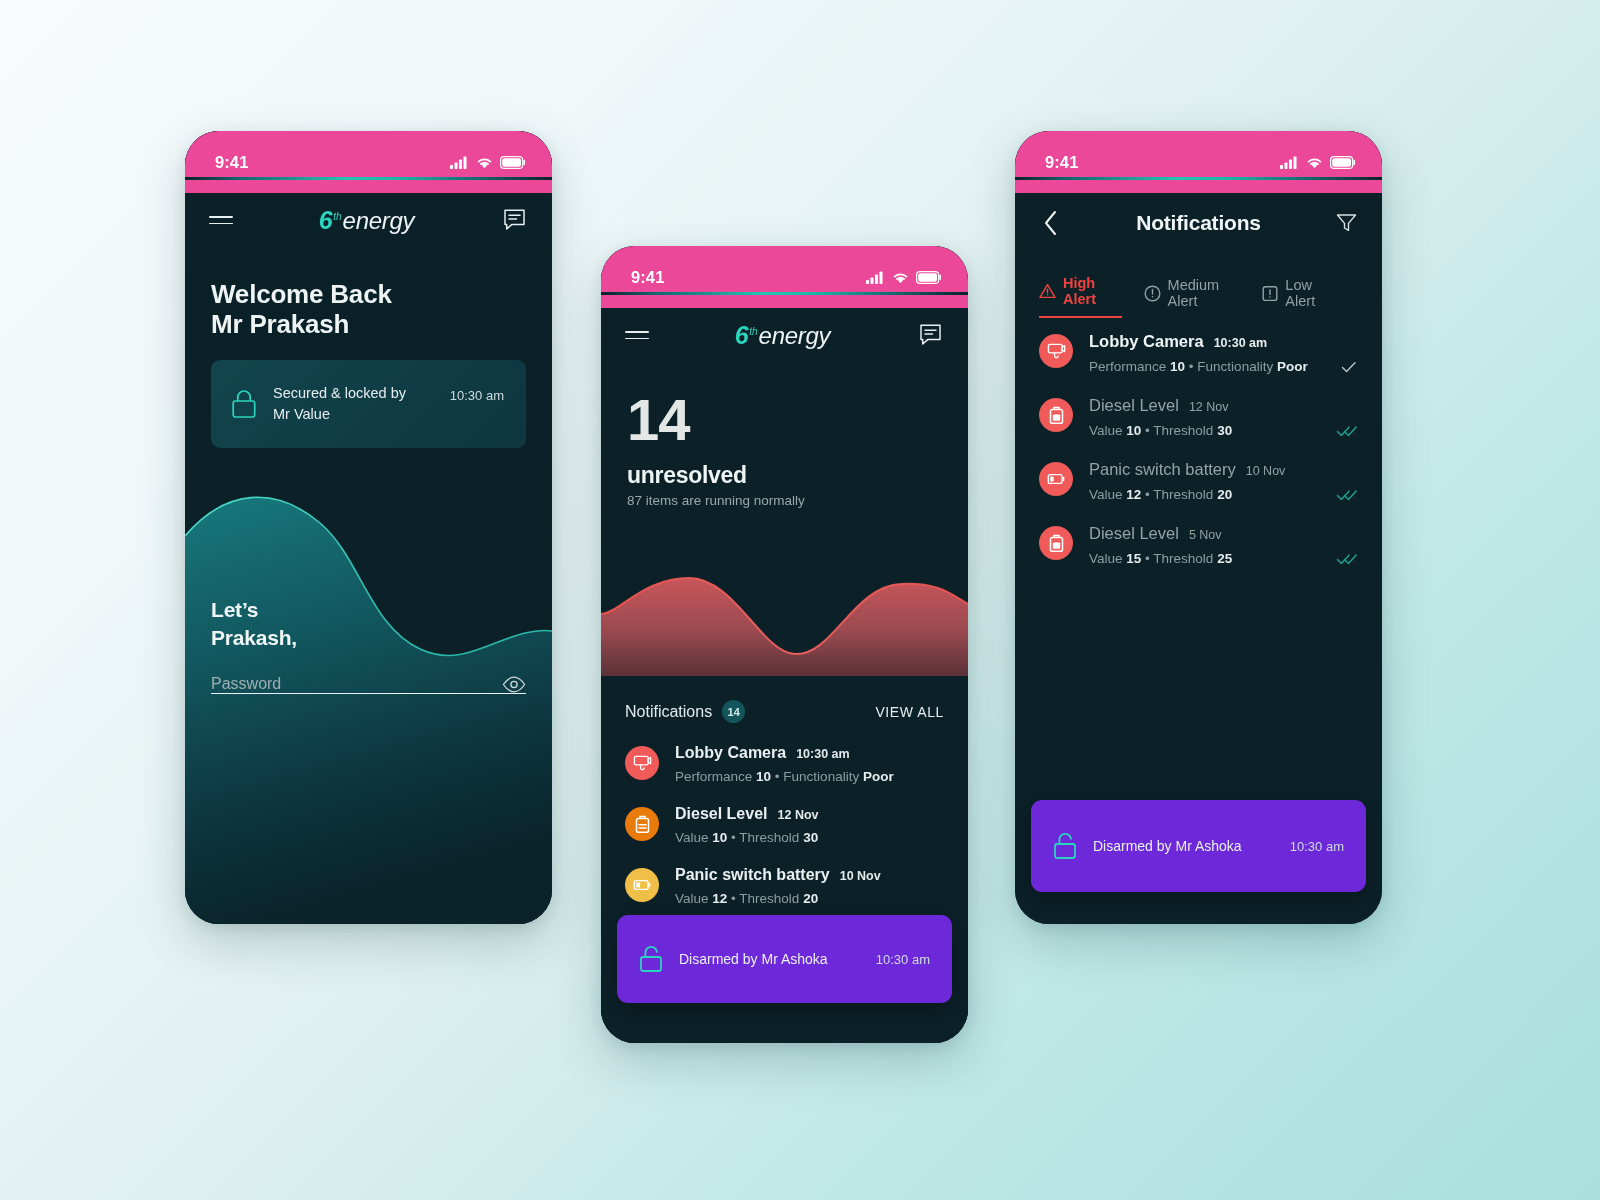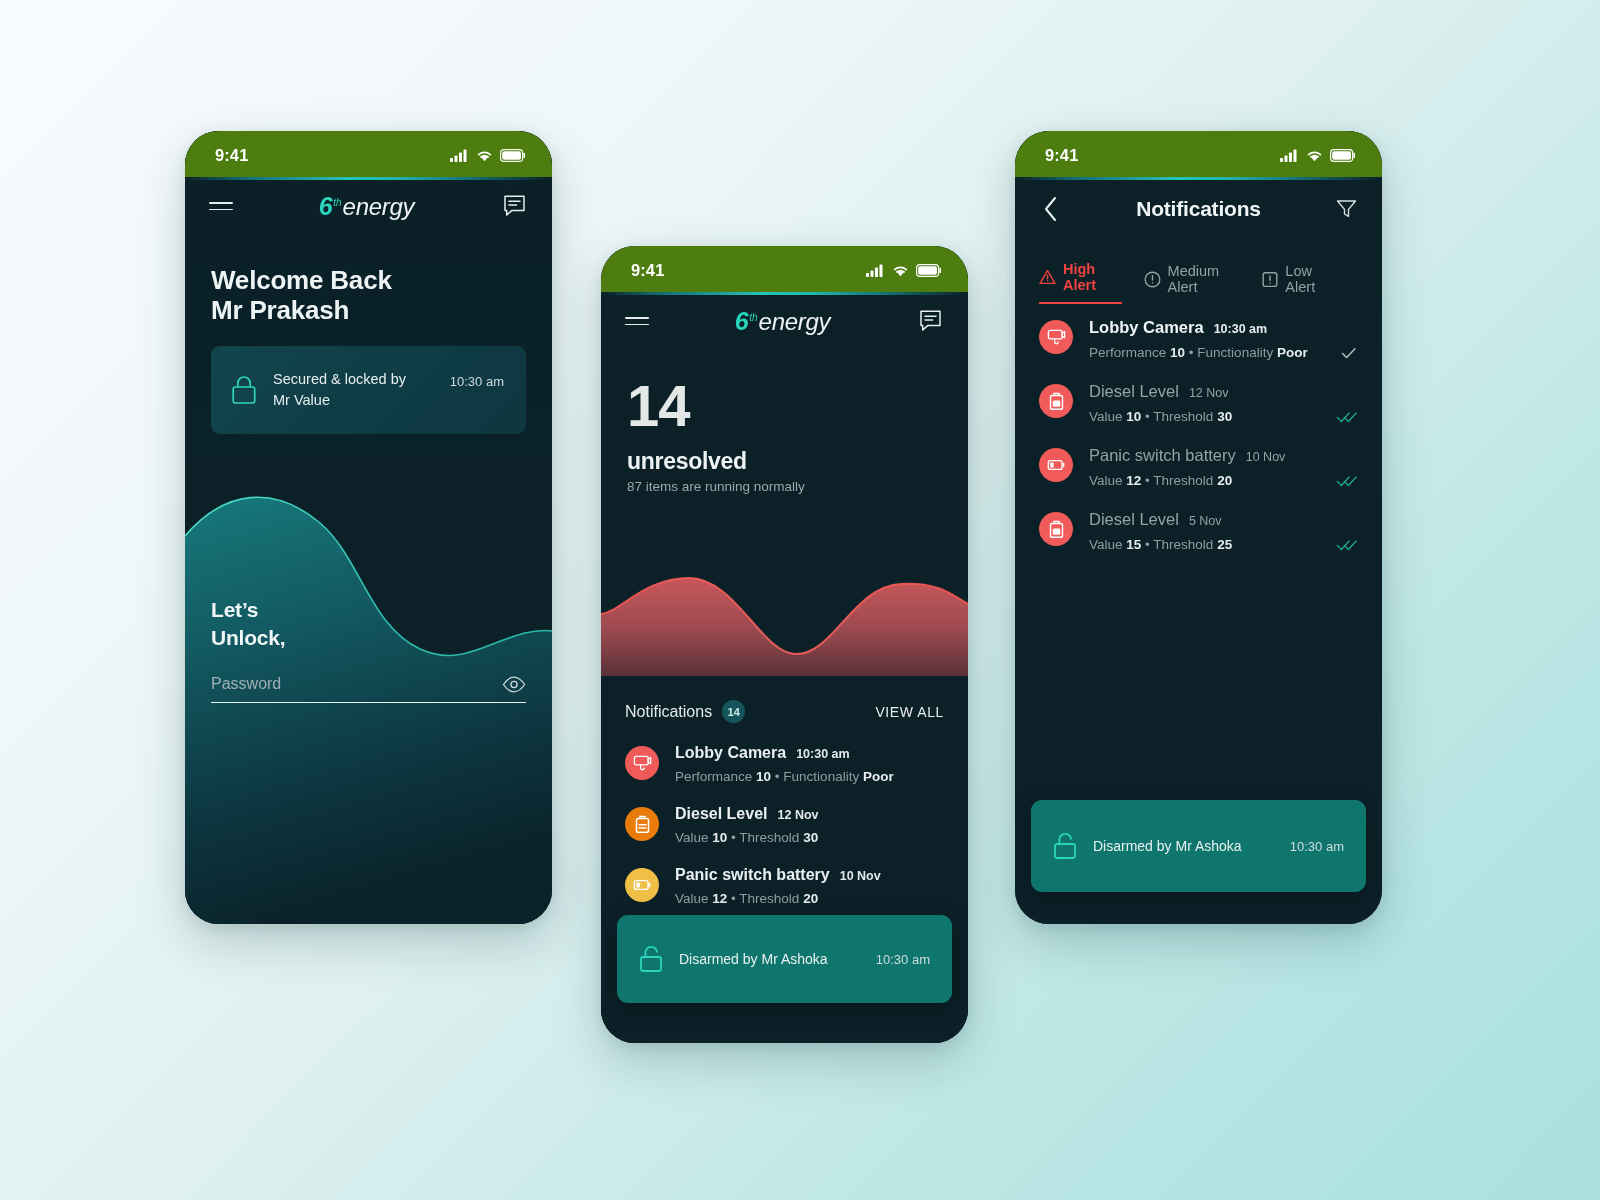--- a/index.html
+++ b/index.html
@@ -22,25 +22,25 @@
     box-shadow: 0 18px 48px rgba(18, 60, 66, 0.22), 0 4px 14px rgba(18,60,66,0.10);
   }
   .screen { position: absolute; inset: 0; overflow: hidden; }
 
   #phone1 { left: 185px; top: 131px; width: 367px; height: 793px; }
   #phone2 { left: 601px; top: 246px; width: 367px; height: 797px; }
   #phone3 { left: 1015px; top: 131px; width: 367px; height: 793px; }
 
   
   .statusbar {
-    height: 48px;
+    height: 62px;
     display: flex; align-items: center; justify-content: space-between;
     padding: 0 26px 0 30px;
     color: #ffffff;
-    background: #4d7c0f;
+    background: #ec4899;
     position: relative; z-index: 6;
   }
   .sb-time { font-size: 16.5px; font-weight: bold; letter-spacing: 0.1px; }
   .sb-right { display: flex; align-items: center; gap: 7px; }
 
   
   .tophair {
     position: absolute; left: 0; right: 0; top: 46px; height: 3px; z-index: 6;
     background: linear-gradient(90deg, #0c2027 0%, #12656b 14%, #27c3b5 44%, #1fb5ab 58%, #14686d 80%, #0c2027 100%);
   }
@@ -90,21 +90,21 @@
   }
   .secured-text { margin-left: 16px; flex: 1; }
   .secured-text .l1 { font-size: 14.5px; color: #e7eef0; line-height: 1.45; }
   .secured-text .l2 { font-size: 14.5px; color: #e7eef0; line-height: 1.45; }
   .secured-time { font-size: 13px; color: #cfdcde; align-self: center; margin-bottom: 17px; }
 
   .unlock-block { position: absolute; z-index: 5; left: 26px; right: 26px; top: 465px; }
   .unlock-title { font-size: 21px; font-weight: bold; color: #f0f5f6; line-height: 1.35; letter-spacing: -0.2px; }
   .pw-row {
     margin-top: 22px; display: flex; align-items: flex-end; justify-content: space-between;
-    border-bottom: 1.6px solid #e9f1f2; padding-bottom: 9px;
+    border-bottom: 1.6px solid #e9f1f2; 
   }
   .pw-input {
     background: transparent; border: none; outline: none;
     font-size: 16px; color: #cfd9da; font-family: "Liberation Sans", sans-serif;
     width: 240px;
   }
   .pw-input::placeholder { color: #9fb0b2; }
   .btn-row { margin-top: 31px; display: flex; align-items: center; }
   .btn-disarm {
     background: #e8e6dd; color: #14272b; border: none; border-radius: 7px;
@@ -152,21 +152,21 @@
   }
   .nbody { margin-left: 16px; flex: 1; min-width: 0; }
   .nrow-top { display: flex; align-items: baseline; }
   .ntitle { font-size: 16px; font-weight: bold; color: #eaf0f1; }
   .ntime { font-size: 12.5px; font-weight: bold; color: #e3eaea; white-space: nowrap; margin-left: 10px; }
   .nmeta { margin-top: 7px; font-size: 13.5px; color: #8d9ea0; }
   .nmeta b { color: #e6edee; }
 
   .toast {
     position: absolute; z-index: 9;
-    background: #0f766e; border-radius: 11px;
+    background: #6d28d9; border-radius: 11px;
     display: flex; align-items: center; padding: 0 22px;
     box-shadow: 0 6px 20px rgba(0,0,0,0.25);
   }
   .toast-text { margin-left: 16px; flex: 1; font-size: 14px; color: #eaf1f1; }
   .toast-time { font-size: 13px; color: #cfdcde; }
   #p2toast { left: 16px; right: 16px; bottom: 40px; height: 88px; }
 
   
   #phone3 .screen { background: #0b2027; }
   .p3-topbar {
@@ -284,21 +284,21 @@
           <div class="l1">Secured &amp; locked by</div>
           <div class="l2">Mr Value</div>
         </div>
         <div class="secured-time">10:30 am</div>
       </div>
     </div>
 
     <div class="unlock-block">
       <div class="unlock-title">
         <div>Let’s</div>
-        <div>Unlock,</div>
+        <div>Prakash,</div>
       </div>
       <div class="pw-row">
         <input class="pw-input" type="text" placeholder="Password" style="">
         <div style="cursor:pointer;">
           <svg width="24" height="17" viewBox="0 0 24 17">
             <path d="M1.4 8.5 C5 3.2 9 1.2 12 1.2 C15 1.2 19 3.2 22.6 8.5 C19 13.8 15 15.8 12 15.8 C9 15.8 5 13.8 1.4 8.5 Z" fill="none" stroke="#cdd9da" stroke-width="1.3"></path>
             <circle cx="12" cy="8.5" r="3.1" fill="none" stroke="#cdd9da" stroke-width="1.3"></circle>
           </svg>
         </div>
       </div>

